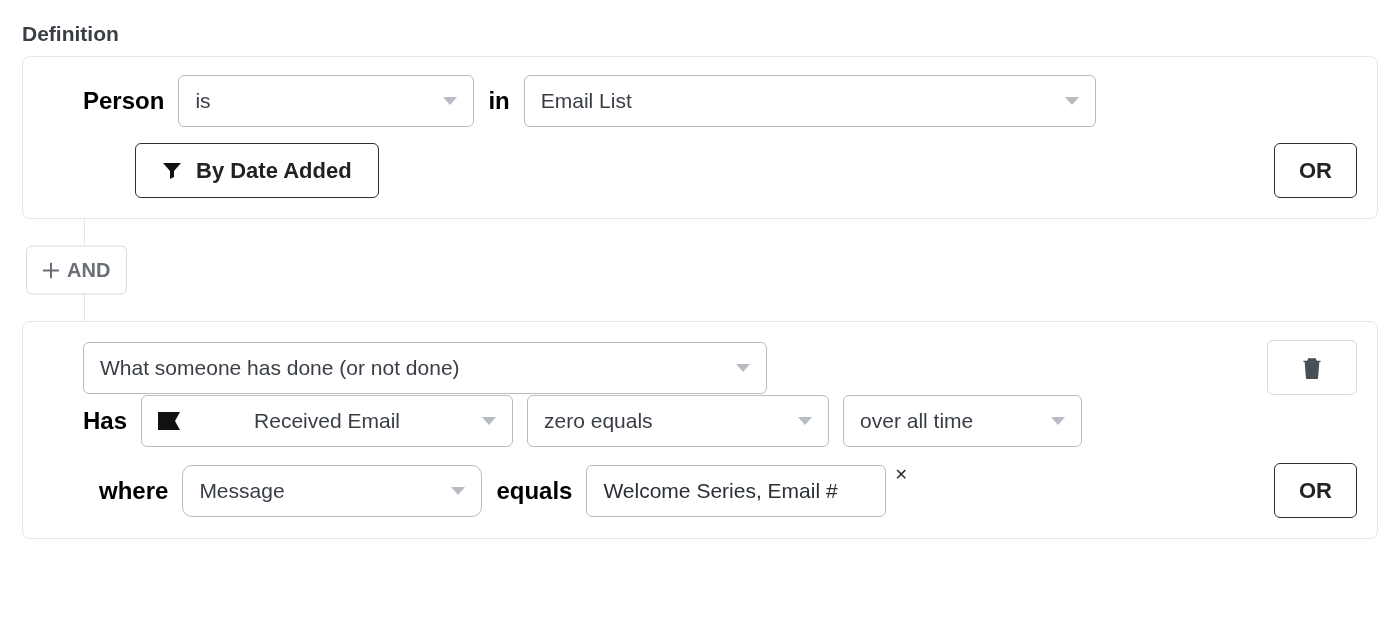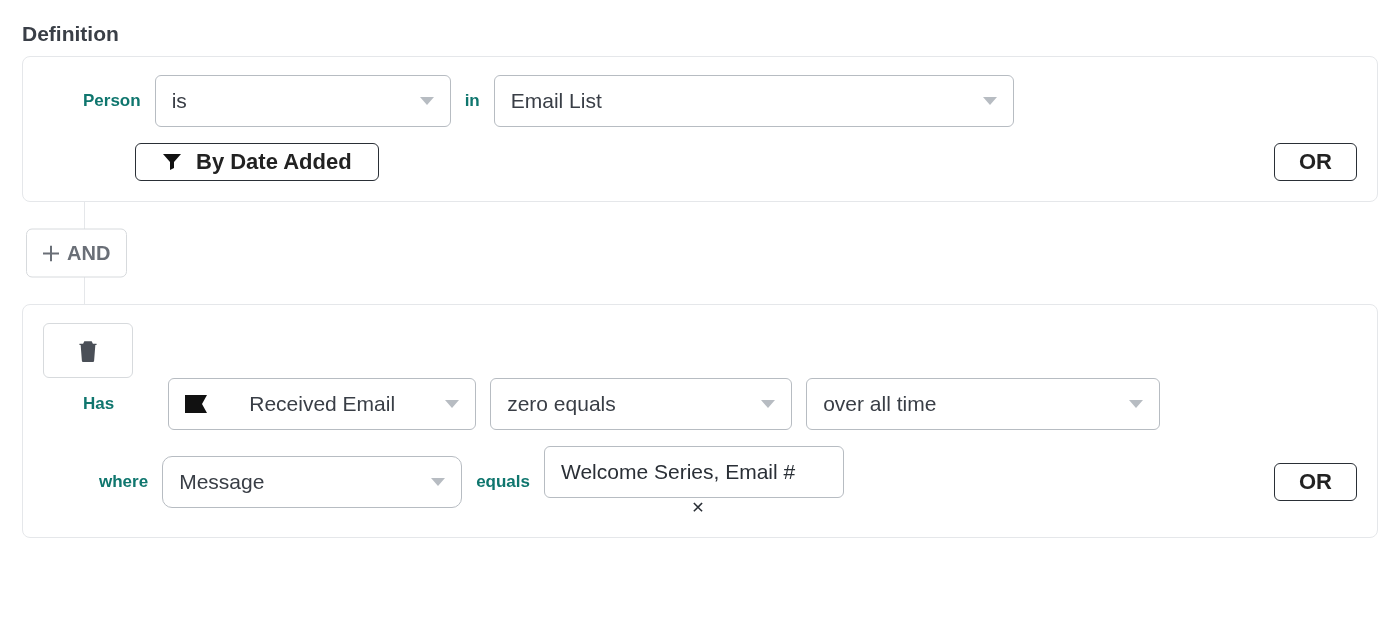--- a/index.html
+++ b/index.html
@@ -54,23 +54,23 @@
     }
     .row {
       display: flex;
       align-items: center;
       gap: 14px;
       flex-wrap: wrap;
     }
     .row.indent-1 { padding-left: 40px; }
     .row.indent-3 { padding-left: 56px; }
     .label {
-      font-size: 17px;
+      font-size: 24px;
       font-weight: 700;
-      color: #0f766e;
+      color: #000000;
     }
     .label.normal { font-weight: 600; text-align: center; }
     .select {
       border: 1px solid #b7bcc2;
       border-radius: 6px;
       background: #fff;
       height: 52px;
       display: inline-flex;
       align-items: center;
       justify-content: space-between;
@@ -85,30 +85,30 @@
     .caret {
       width: 0; height: 0;
       border-left: 7px solid transparent;
       border-right: 7px solid transparent;
       border-top: 8px solid #b7bcc2;
       flex: none;
       margin-left: 8px;
     }
     .select.w-main { width: 684px; }
     .select.w-is { width: 296px; }
-    .select.w-list { width: 520px; }
-    .select.w-event { width: 308px; margin-left: 40px; }
+    .select.w-list { width: 572px; }
+    .select.w-event { width: 372px; }
     .select.w-times { width: 302px; }
-    .select.w-range { width: 354px; }
+    .select.w-range { width: 239px; }
     .select.w-msg { width: 300px; border-radius: 10px; }
     .btn {
       border: 1px solid #2a2f36;
       background: #fff;
       border-radius: 6px;
-      height: 38px;
+      height: 55px;
       padding: 0 26px;
       display: inline-flex;
       align-items: center;
       gap: 14px;
       font-size: 22px;
       font-weight: 700;
       color: #222;
       cursor: pointer;
     }
     .btn.or { padding: 8px 24px; }
@@ -200,20 +200,26 @@
   <div class="and-btn">
     <svg class="plus-icon" viewBox="0 0 16 16">
         <path d="M7 0h2v7h7v2H9v7H7V9H0V7h7V0z"></path>
       </svg>
     <span>AND</span>
   </div>
 </div>
 
 <div class="card">
   <div class="top-row">
+    <div class="left-group">
+      <div class="select w-main">
+        <span class="txt">What someone has done (or not done)</span>
+        <span class="caret"></span>
+      </div>
+    </div>
     <div class="icon-btn">
       <svg class="trash-icon" viewBox="0 0 14 18">
           <path d="M1 4h12l-1 13a1 1 0 0 1-1 1H3a1 1 0 0 1-1-1L1 4zm3-3h6l1 2H3l1-2zM0 3h14v1H0V3z"></path>
         </svg>
     </div>
   </div>
 
   <div class="row indent-1">
     <span class="label">Has</span>
     <div class="select w-event">
@@ -234,21 +240,21 @@
   </div>
 
   <div class="bottom-row">
     <div class="row indent-3" style="margin-top:0;">
       <span class="label normal">where</span>
       <div class="select w-msg">
         <span class="txt">Message</span>
         <span class="caret"></span>
       </div>
       <span class="label normal">equals</span>
-      <div style="position:relative; display:inline-flex; align-items:center;flex-direction:column;">
+      <div style="position:relative; display:inline-flex; ">
         <div class="pill-input">
           <span>Welcome Series, Email #</span>
         </div>
         <span class="clear-x" style="position:static; margin-left:8px;">✕</span>
       </div>
     </div>
     <div class="btn or">
       <span>OR</span>
     </div>
   </div>

